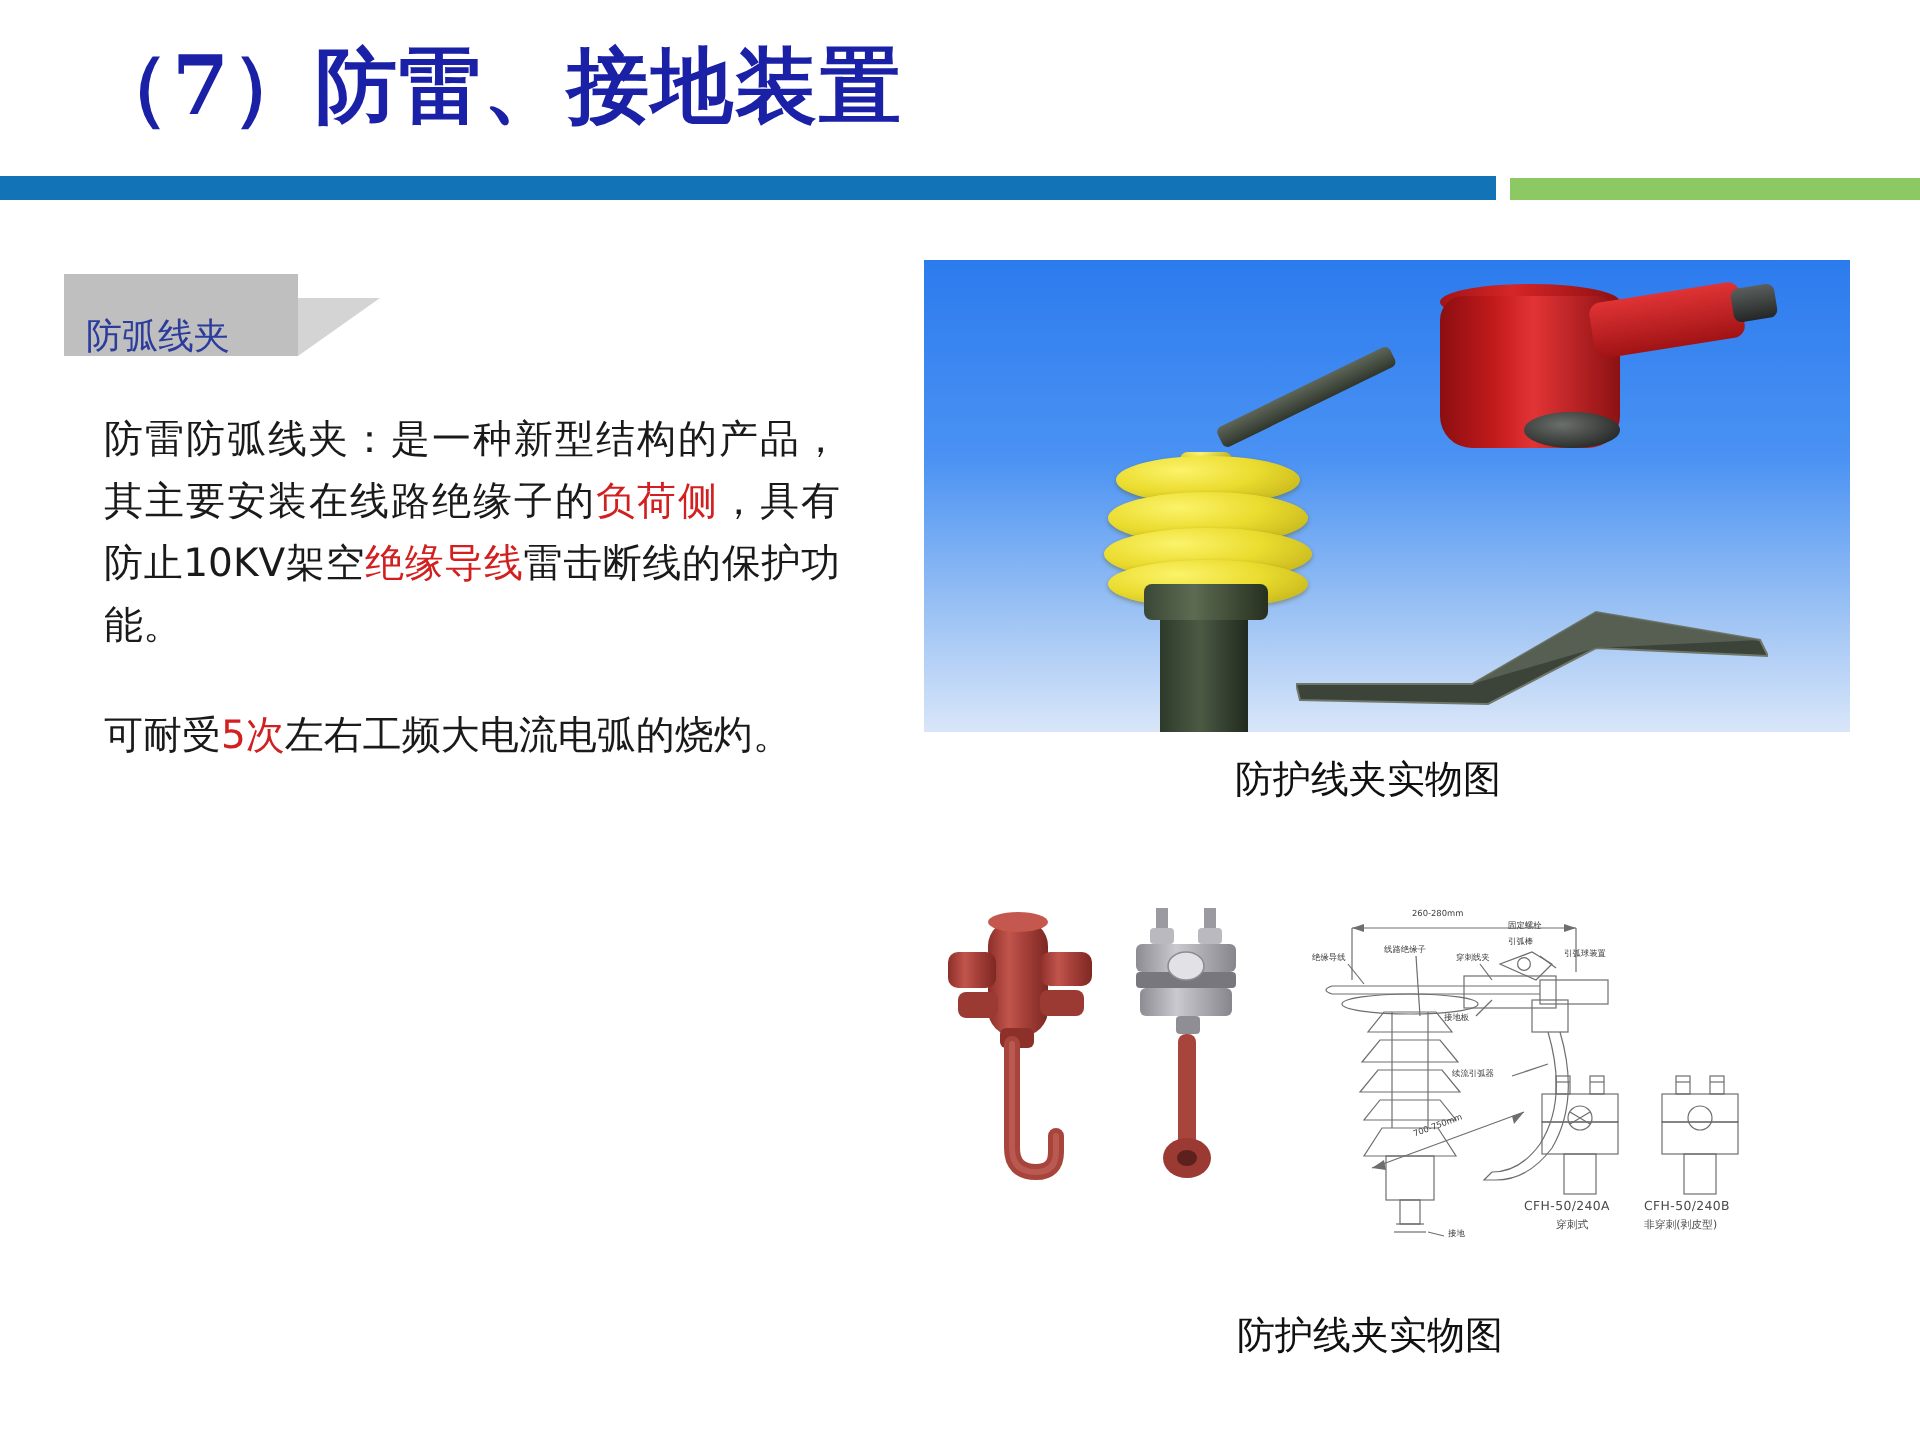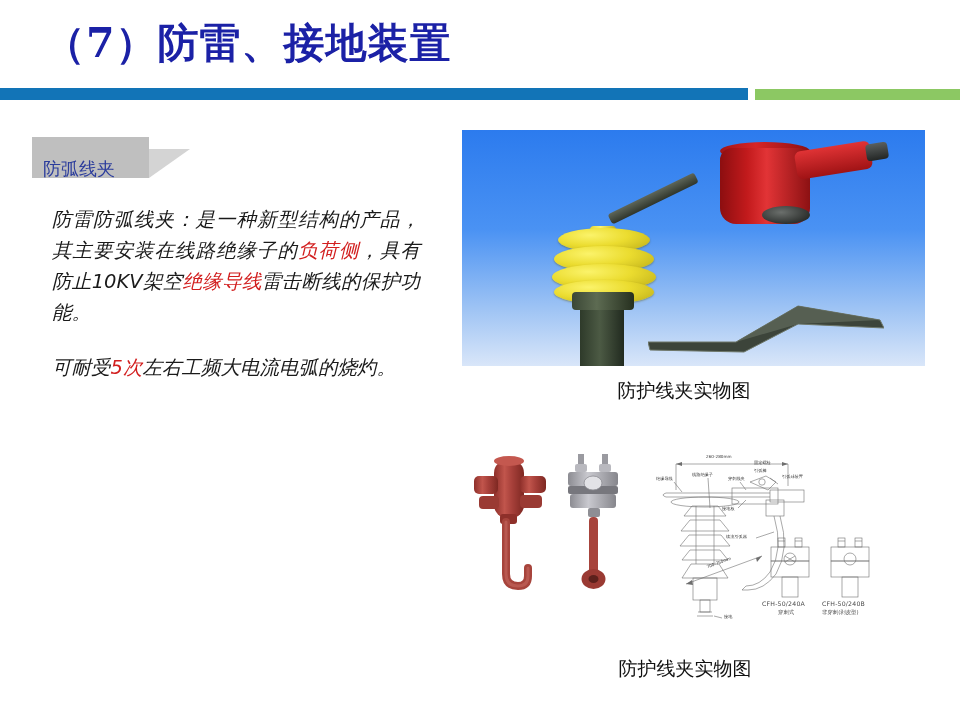--- a/index.html
+++ b/index.html
@@ -107,21 +107,20 @@
     width: 368px;
     font-size: 19.5px;
     line-height: 31px;
     color: #1A1A1A;
     font-family: "DejaVu Sans", "Liberation Sans", sans-serif;
     text-align: justify;
     letter-spacing: 0px;
   }
   #body-text p {
     margin: 0 0 24px 0;
-    font-style: italic;
   }
   #body-text p:last-child { margin-bottom: 16px; }
   .hl { color: #D21F1F; }
 
   
   #photo-figure {
     position: absolute;
     left: 462px;
     top: 130px;
     width: 444px;

